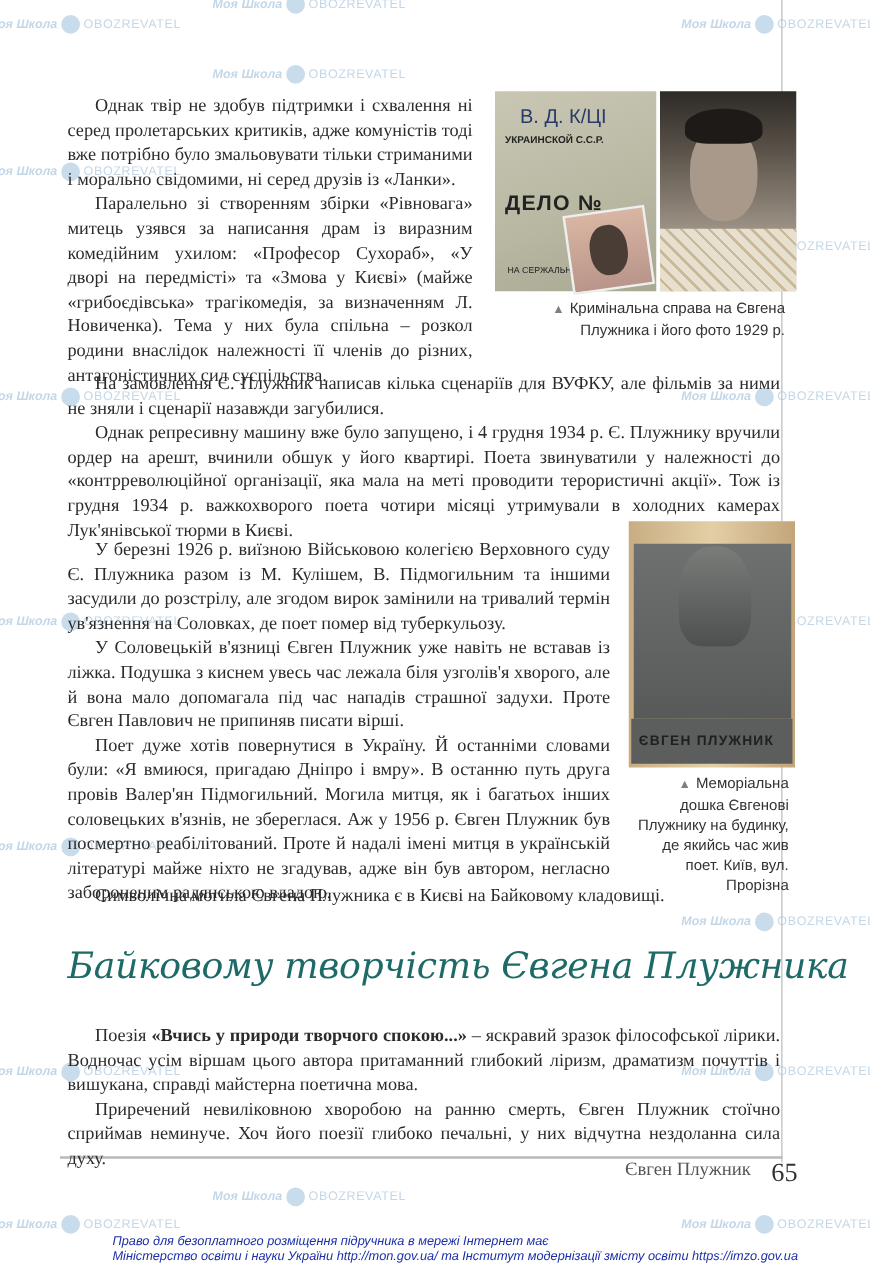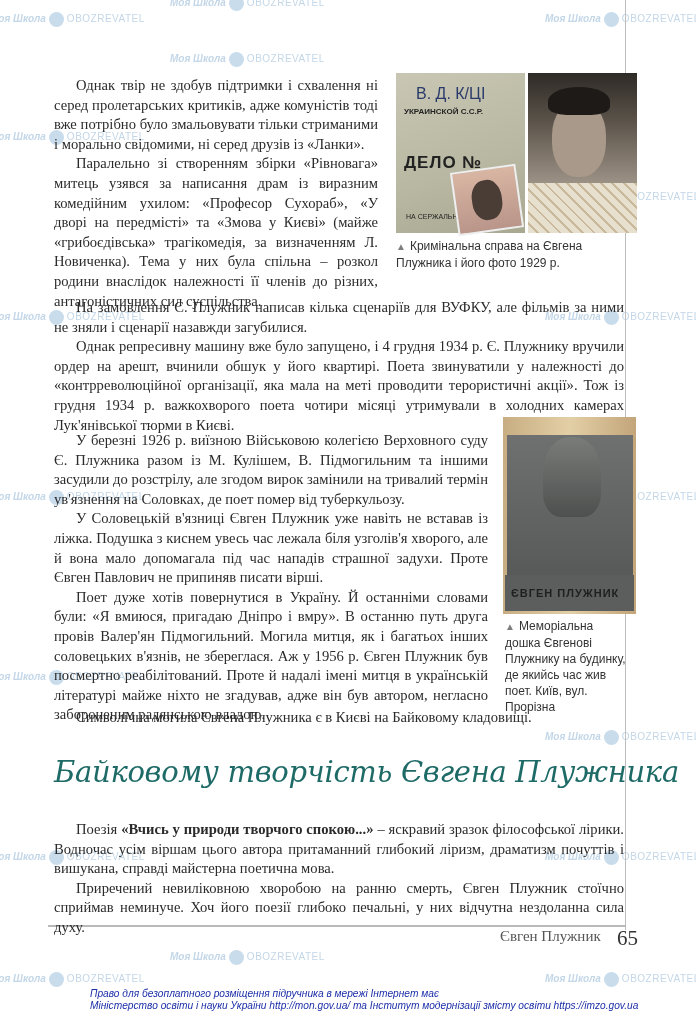--- a/index.html
+++ b/index.html
@@ -23,21 +23,21 @@
   .doc .t3 { position:absolute; left:8px; top:80px; font-family:"Liberation Sans",sans-serif; font-size:17px; font-weight:bold; color:#222; letter-spacing:1px; }
   .doc .t4 { position:absolute; left:10px; top:140px; font-family:"Liberation Sans",sans-serif; font-size:7px; color:#222; }
   .mug { position:absolute; left:58px; top:95px; width:62px; height:60px; background:linear-gradient(#d9b5a3,#b9958a);
          transform:rotate(-8deg); border:2px solid #eee; }
   .mug .f { position:absolute; left:16px; top:10px; width:30px; height:40px; border-radius:45%; background:#4a3d35; }
   .port { position:absolute; left:132px; top:0; width:109px; height:160px;
           background:linear-gradient(180deg,#2e2a26,#5b534a 30%,#8d8378 60%,#cfc4b4); }
   .port .face { position:absolute; left:24px; top:28px; width:54px; height:76px; border-radius:45%; background:#a8998a; }
   .port .hair { position:absolute; left:20px; top:14px; width:62px; height:28px; border-radius:50% 50% 30% 30%; background:#1d1a17; }
   .port .shirt { position:absolute; left:0; top:110px; width:109px; height:50px; background:repeating-linear-gradient(45deg,#e8e0cf 0 6px,#c9b89a 6px 8px); }
-  .cap { position:absolute; font-family:"Liberation Sans", sans-serif; font-size:12px; line-height:16px; color:#333; z-index:1; }
+  .cap { position:absolute; font-family:"Liberation Sans", sans-serif; font-size:12px; line-height:16px; color:#333; z-index:1;text-align:right; }
   .cap .tri { color:#7e7e7e; font-size:10px; margin-right:4px; }
   .img2 { position:absolute; left:503px; top:417px; width:133px; height:197px; z-index:1;
           background:linear-gradient(90deg,#c8ad82,#e3cfa6 50%,#c3a57a); }
   .plaque { position:absolute; left:4px; top:18px; width:126px; height:140px; background:linear-gradient(#6e716f,#575a59); }
   .bust { position:absolute; left:36px; top:2px; width:58px; height:80px; border-radius:45% 45% 30% 30%; background:linear-gradient(#7a7c7a,#4e504f); }
   .base { position:absolute; left:2px; top:158px; width:129px; height:36px; background:#5c5e5d; }
   .base span { position:absolute; left:6px; top:12px; font-family:"Liberation Sans",sans-serif; font-size:11px; font-weight:bold; color:#1e1f1f; letter-spacing:1px; }
   .heading { position:absolute; left:54px; top:755px; font-family:"DejaVu Serif", serif; font-style:italic;
              font-size:29px; color:#1d6a66; white-space:nowrap; z-index:1; letter-spacing:-0.3px; }
   .footer-title { position:absolute; left:500px; top:928px; font-family:"Liberation Serif",serif; font-size:15px; color:#555; z-index:1; }

